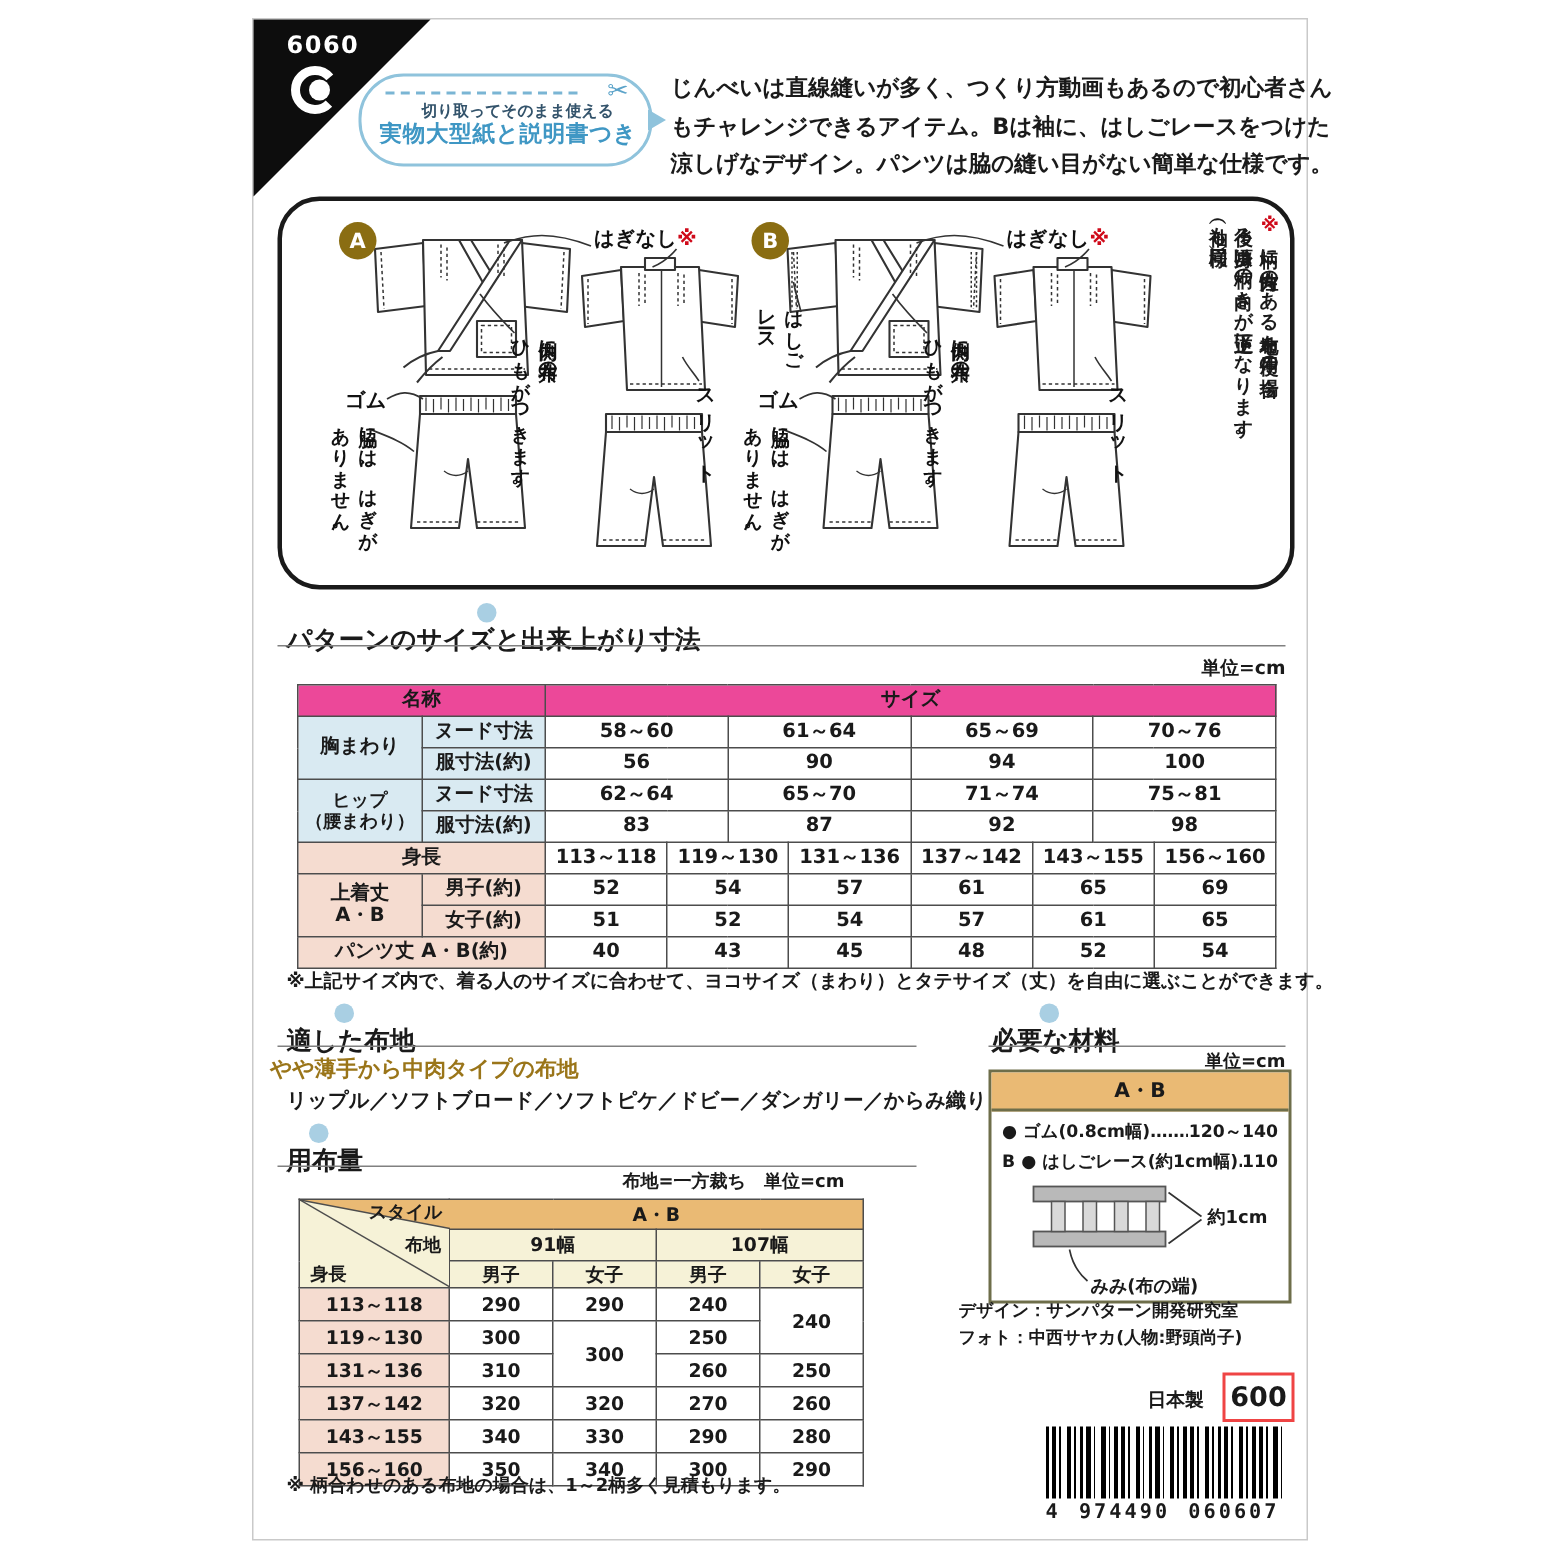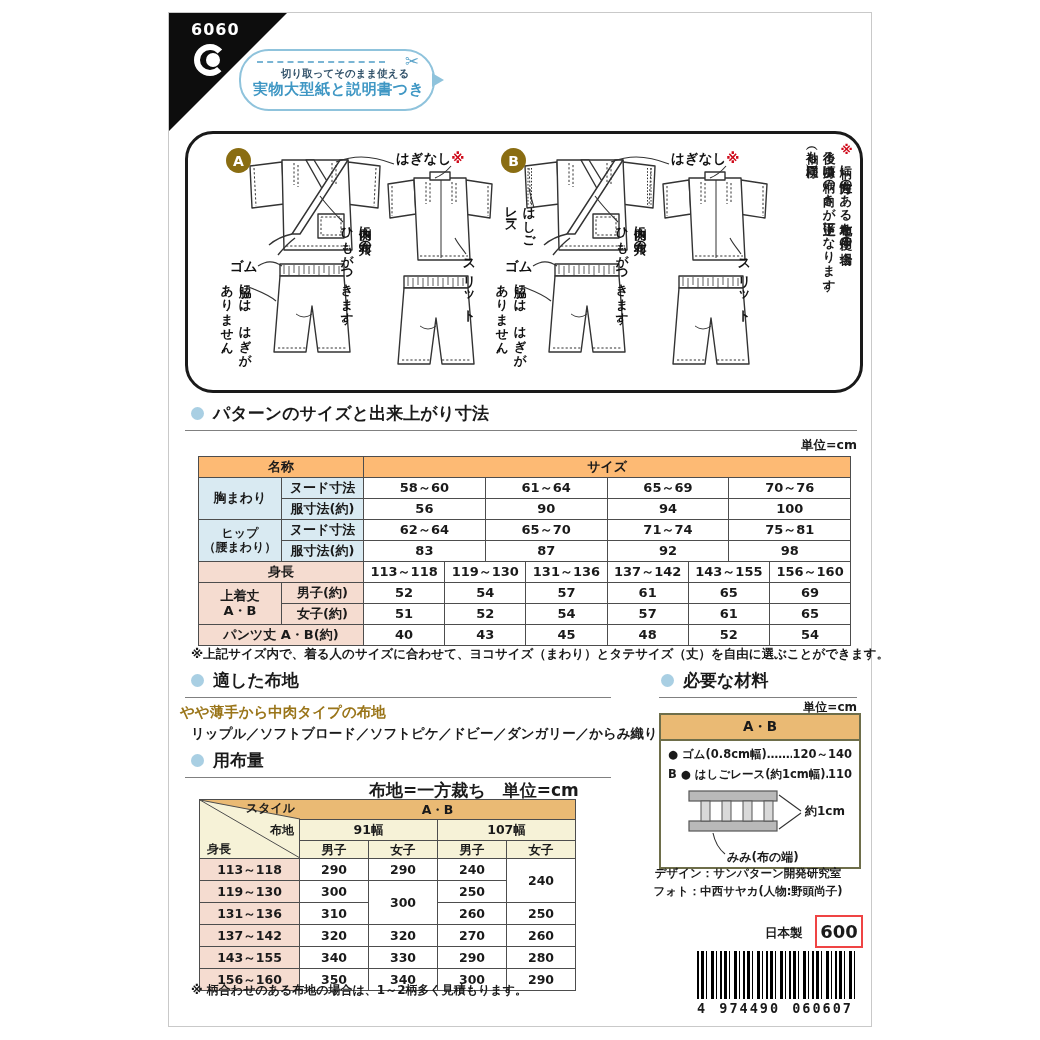--- a/index.html
+++ b/index.html
@@ -26,51 +26,51 @@
   .badge{position:absolute;width:25px;height:25px;border-radius:50%;background:#8a6d12;color:#fff;font-weight:800;font-size:14px;display:flex;align-items:center;justify-content:center;}
   .lbl{position:absolute;font-weight:800;color:#111;white-space:nowrap;}
   .haginashi{font-size:13.5px;}
   .inner-cord{font-size:12.5px;line-height:1.45;}
   .slit{font-size:13px;letter-spacing:2px;}
   .gomu{font-size:13.5px;}
   .waki{font-size:12.5px;line-height:1.45;}
   .lace-lbl{font-size:12.5px;line-height:1.45;}
   .direction-note{font-size:12.5px;line-height:1.35;font-weight:700;}
   
-  .sec-title{position:absolute;display:flex;align-items:center;font-size:17px;font-weight:800;white-space:nowrap;}
+  .sec-title{position:absolute;display:flex;align-items:center;font-size:17px;font-weight:800;white-space:nowrap;flex-direction:column;}
   .dot-blue{width:13px;height:13px;border-radius:50%;background:#a9cfe3;margin-right:9px;flex:0 0 auto;}
   .dot-gold{display:inline-block;width:8px;height:8px;border-radius:50%;background:#8a6d12;margin-right:4px;vertical-align:1px;}
   .rule{position:absolute;border-top:1.5px solid #808080;}
   .small-note{font-size:12.5px;font-weight:700;}
   
   table{border-collapse:collapse;table-layout:fixed;background:#fff;}
   .size-table{width:653px;font-size:13px;border:1.5px solid #3d3d3d;}
   .size-table td{border:1px solid #4d4d4d;text-align:center;padding:0;height:20px;line-height:1.15;font-weight:600;}
   .yard-table{width:377px;font-size:12.5px;border:1.5px solid #3d3d3d;}
   .yard-table td{border:1px solid #4d4d4d;text-align:center;padding:0;height:21px;line-height:1.1;font-weight:600;margin-left:41px;}
-  .bg-gray{background:#fdba74;}
+  .bg-gray{background:#ec4899;}
   .bg-blue{background:#d9eaf2;}
   .bg-pink{background:#f5dcd0;}
   .bg-tan{background:#eaba74;}
   .bg-yellow{background:#f6f2d7;}
   .corner-cell{position:relative;background:#f6f2d7;width:100px;height:58px;}
   .corner-cell .cs{position:absolute;right:4px;top:2px;font-size:12px;font-weight:700;}
   .corner-cell .cf{position:absolute;right:5px;top:24px;font-size:12px;font-weight:700;}
   .corner-cell .ch{position:absolute;left:7px;bottom:2px;font-size:12px;font-weight:700;}
   .fabric-type{position:absolute;color:#9a7519;font-size:14.5px;font-weight:800;white-space:nowrap;}
   .fabric-list{position:absolute;font-size:13.5px;font-weight:700;white-space:nowrap;}
   .footnotes div{font-size:12px;font-weight:600;line-height:1.6;white-space:nowrap;}
   
   .mat-box{position:absolute;left:490px;top:700px;width:198px;height:152px;border:2px solid #6e6e4a;background:#fff;}
   .mat-head{height:24px;background:#eaba74;border-bottom:2px solid #6e6e4a;display:flex;align-items:center;justify-content:center;font-size:13.5px;font-weight:800;}
   .mat-line{position:absolute;left:7px;right:7px;display:flex;align-items:baseline;font-size:11.5px;font-weight:700;white-space:nowrap;}
   .mat-line .grow{flex:1 1 auto;text-align:center;overflow:hidden;}
   .mat-lbl{position:absolute;font-size:12px;font-weight:700;white-space:nowrap;}
   
-  .credits{position:absolute;left:470px;top:852px;width:218px;text-align:center;font-size:11.5px;font-weight:700;line-height:1.55;white-space:nowrap;}
+  .credits{position:absolute;left:470px;top:852px;width:218px;text-align:left;font-size:11.5px;font-weight:700;line-height:1.55;white-space:nowrap;}
   .madein{position:absolute;left:596px;top:912px;font-size:12.5px;font-weight:700;}
   .price-box{position:absolute;left:646px;top:902px;width:44px;height:29px;border:2px solid #ef4444;display:flex;align-items:center;justify-content:center;font-size:18px;font-weight:800;}
   .barcode-wrap{position:absolute;left:528px;top:938px;width:160px;}
   .barcode-bars{height:48px;background:
     repeating-linear-gradient(90deg,#000 0 2px,#fff 2px 4px,#000 4px 7px,#fff 7px 9px,#000 9px 10px,#fff 10px 14px,#000 14px 17px,#fff 17px 19px,#000 19px 20px,#fff 20px 23px);}
   .barcode-digits{display:flex;justify-content:space-between;padding:1px 4px 0 0;font-family:"DejaVu Sans Mono","Liberation Mono",monospace;font-size:13.5px;font-weight:600;letter-spacing:2px;}
 </style>
 </head>
 <body>
 
@@ -84,20 +84,25 @@
   </svg>
 
   <div class="bubble">
     <div class="bubble-tail"></div>
     <div class="cutline"></div>
     <div class="scissors">✂</div>
     <div class="bubble-l1">切り取ってそのまま使える</div>
     <div class="bubble-l2">実物大型紙と説明書つき</div>
   </div>
 
+  <div class="intro">
+    <div>じんべいは直線縫いが多く、つくり方動画もあるので初心者さん</div>
+    <div>もチャレンジできるアイテム。Bは袖に、はしごレースをつけた</div>
+    <div>涼しげなデザイン。パンツは脇の縫い目がない簡単な仕様です。</div>
+  </div>
 
   <div class="panel">
     <svg class="art" width="666" height="250" viewBox="0 0 666 250">
       <defs>
         <g id="jinbei-front" fill="#fff" stroke="#333" stroke-width="1.4" stroke-linejoin="round">
           <path d="M34,8 L2,12 L4,54 L36,50 Z"></path>
           <path d="M100,8 L132,12 L130,54 L98,50 Z"></path>
           <path d="M34,6 L100,6 L104,96 L36,96 Z"></path>
           <path d="M58,6 L66,6 L82,32 L76,38 Z"></path>
           <path d="M92,6 L100,6 L52,80 L44,80 Z"></path>
@@ -270,21 +275,21 @@
   </div>
   <div class="rule" style="left:16px;top:684px;width:426px;"></div>
   <div class="fabric-type" style="left:11px;top:690px;">やや薄手から中肉タイプの布地</div>
   <div class="fabric-list" style="left:22px;top:712px;">リップル／ソフトブロード／ソフトピケ／ドビー／ダンガリー／からみ織り</div>
 
   <div class="sec-title" style="left:22px;top:736px;">
     <span class="dot-blue"></span>
     <span>用布量</span>
   </div>
   <div class="rule" style="left:16px;top:764px;width:426px;"></div>
-  <div class="abs small-note" style="left:200px;top:766px;width:240px;text-align:left;font-size:17px;">布地=一方裁ち　単位=cm</div>
+  <div class="abs small-note" style="left:200px;top:766px;width:240px;text-align:center;font-size:12px;">布地=一方裁ち　単位=cm</div>
 
   <table class="yard-table abs" style="left:30px;top:786px;">
     <colgroup>
         <col style="width:100px">
         <col span="4" style="width:69px">
       </colgroup>
     <tbody>
         <tr>
       <td rowspan="3" class="corner-cell">
         <svg width="100" height="58" viewBox="0 0 100 58" style="position:absolute;left:0;top:0;">

